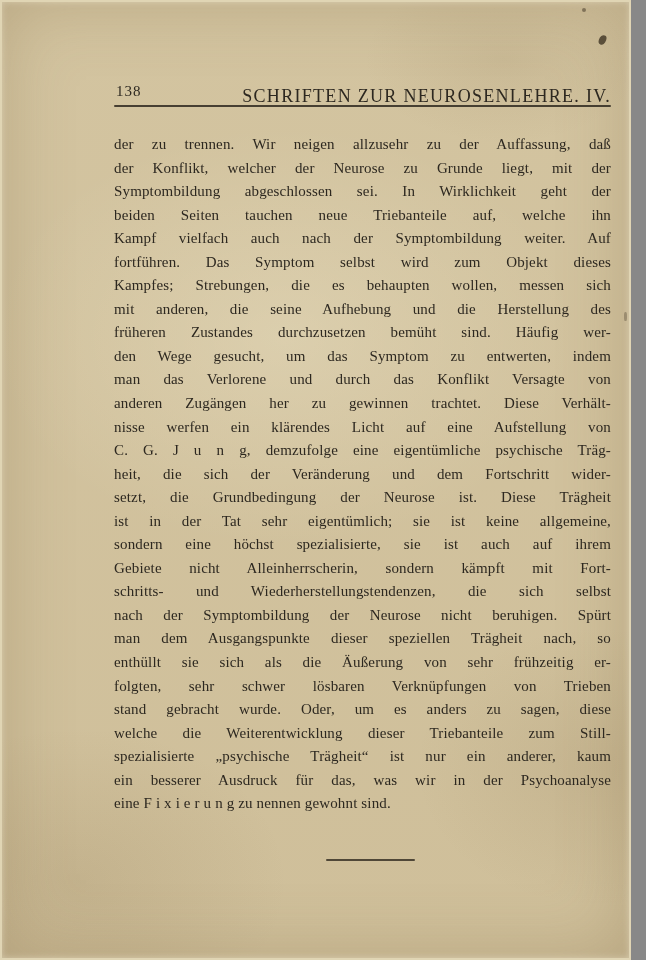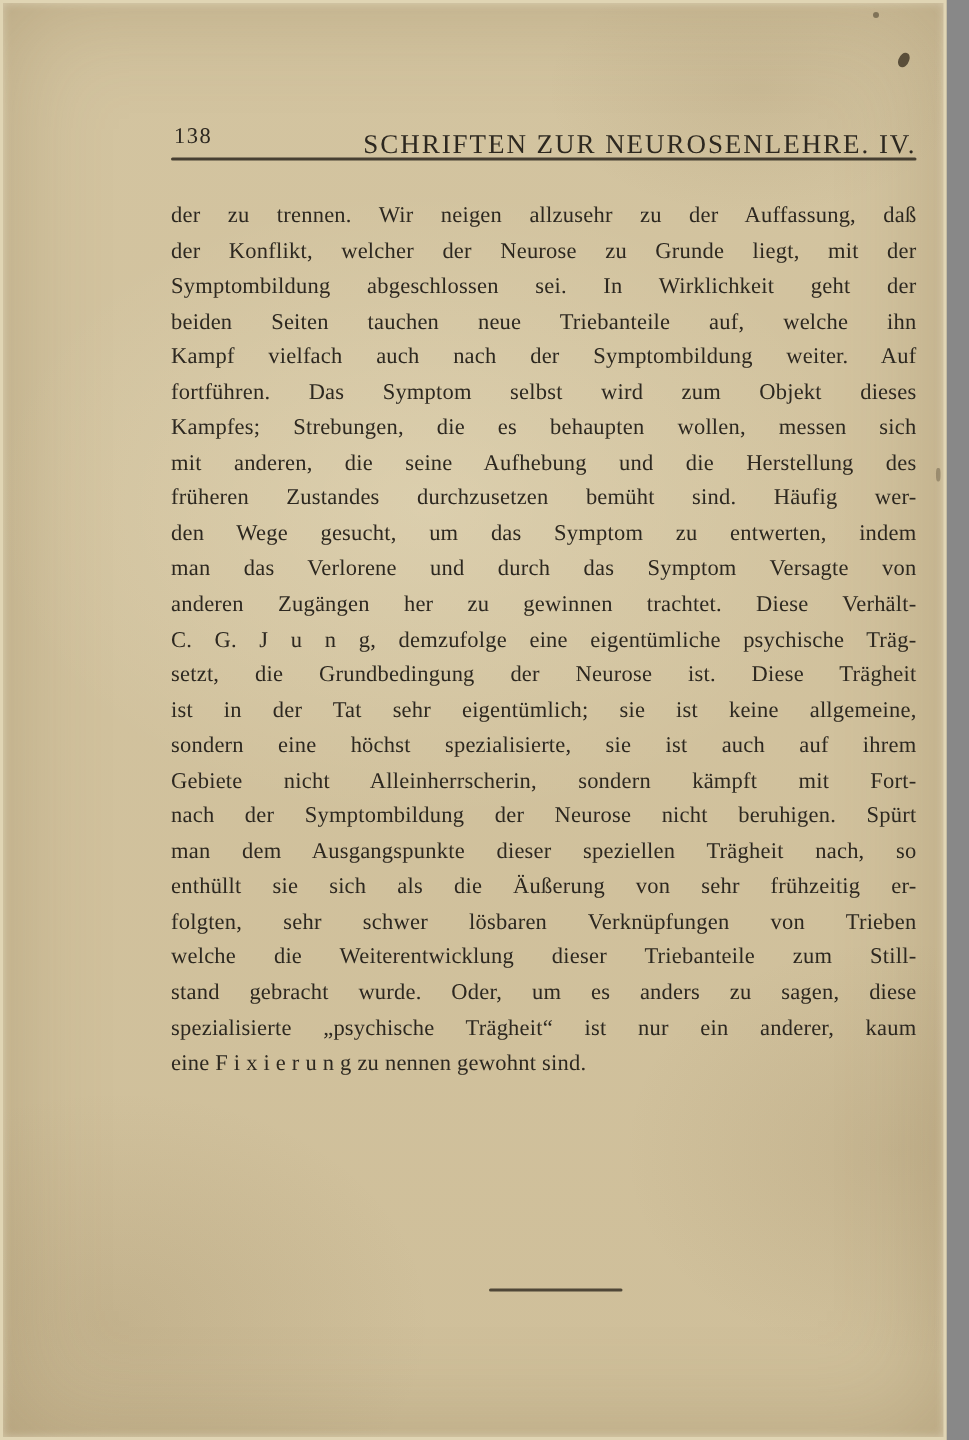--- a/index.html
+++ b/index.html
@@ -125,34 +125,38 @@
       <div class="line">der zu trennen. Wir neigen allzusehr zu der Auffassung, daß</div>
       <div class="line">der Konflikt, welcher der Neurose zu Grunde liegt, mit der</div>
       <div class="line">Symptombildung abgeschlossen sei. In Wirklichkeit geht der</div>
       <div class="line">beiden Seiten tauchen neue Triebanteile auf, welche ihn</div>
       <div class="line">Kampf vielfach auch nach der Symptombildung weiter. Auf</div>
       <div class="line">fortführen. Das Symptom selbst wird zum Objekt dieses</div>
       <div class="line">Kampfes; Strebungen, die es behaupten wollen, messen sich</div>
       <div class="line">mit anderen, die seine Aufhebung und die Herstellung des</div>
       <div class="line">früheren Zustandes durchzusetzen bemüht sind. Häufig wer-</div>
       <div class="line">den Wege gesucht, um das Symptom zu entwerten, indem</div>
-      <div class="line">man das Verlorene und durch das Symptom Versagte von</div>
+      <div class="line">man das Verlorene und durch das Konflikt Versagte von</div>
       <div class="line">anderen Zugängen her zu gewinnen trachtet. Diese Verhält-</div>
+      <div class="line">nisse werfen ein klärendes Licht auf eine Aufstellung von</div>
       <div class="line">C. G. J u n g, demzufolge eine eigentümliche psychische Träg-</div>
+      <div class="line">heit, die sich der Veränderung und dem Fortschritt wider-</div>
       <div class="line">setzt, die Grundbedingung der Neurose ist. Diese Trägheit</div>
       <div class="line">ist in der Tat sehr eigentümlich; sie ist keine allgemeine,</div>
       <div class="line">sondern eine höchst spezialisierte, sie ist auch auf ihrem</div>
       <div class="line">Gebiete nicht Alleinherrscherin, sondern kämpft mit Fort-</div>
+      <div class="line">schritts- und Wiederherstellungstendenzen, die sich selbst</div>
       <div class="line">nach der Symptombildung der Neurose nicht beruhigen. Spürt</div>
       <div class="line">man dem Ausgangspunkte dieser speziellen Trägheit nach, so</div>
       <div class="line">enthüllt sie sich als die Äußerung von sehr frühzeitig er-</div>
       <div class="line">folgten, sehr schwer lösbaren Verknüpfungen von Trieben</div>
+      <div class="line">stand gebracht wurde. Oder, um es anders zu sagen, diese</div>
       <div class="line">welche die Weiterentwicklung dieser Triebanteile zum Still-</div>
-      <div class="line">stand gebracht wurde. Oder, um es anders zu sagen, diese</div>
       <div class="line">spezialisierte „psychische Trägheit“ ist nur ein anderer, kaum</div>
+      <div class="line">ein besserer Ausdruck für das, was wir in der Psychoanalyse</div>
       <div class="line last">eine F i x i e r u n g zu nennen gewohnt sind.</div>
     </div>
 
   <div class="endrule"></div>
 
   <div class="speck speck-a"></div>
   <div class="speck speck-b"></div>
   <div class="speck speck-c"></div>
 
 </div>

